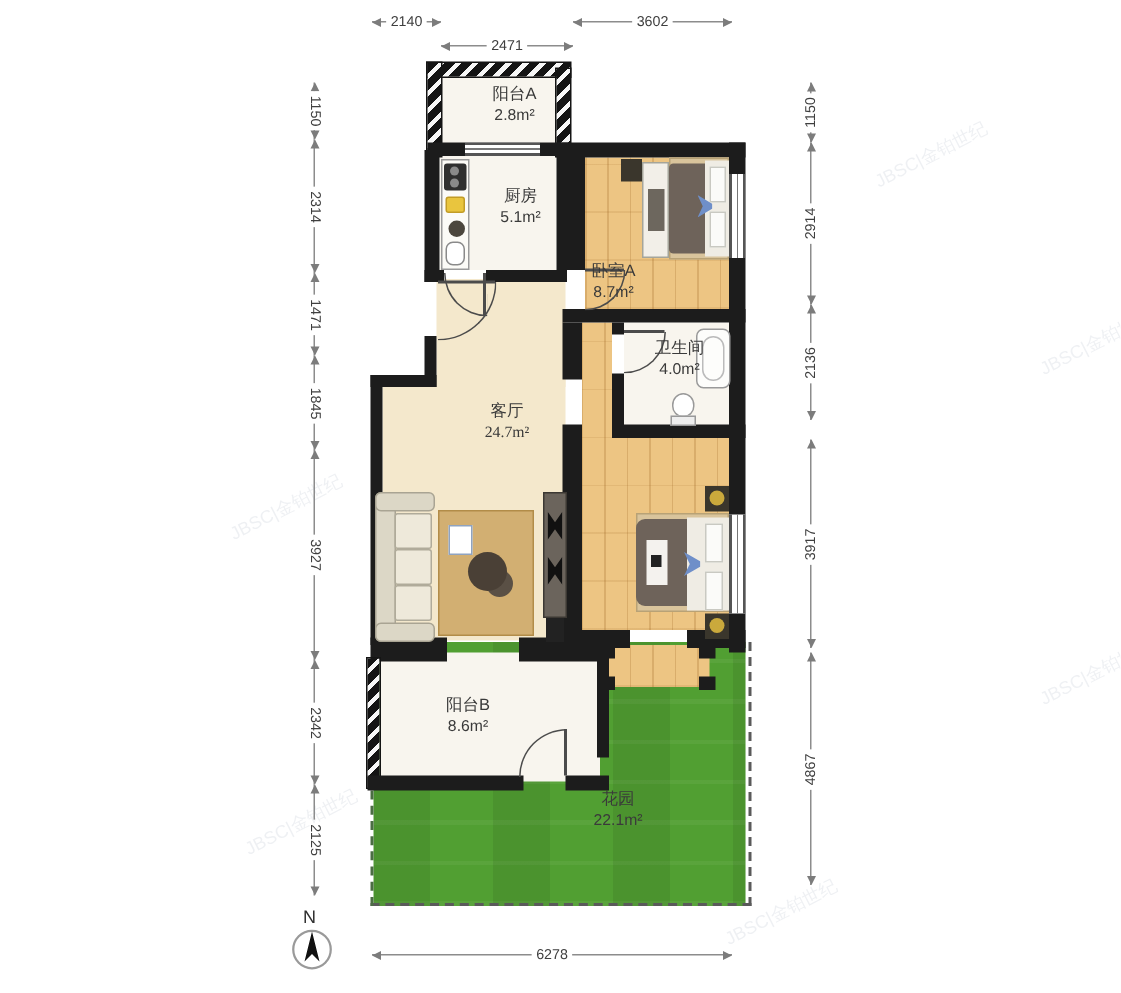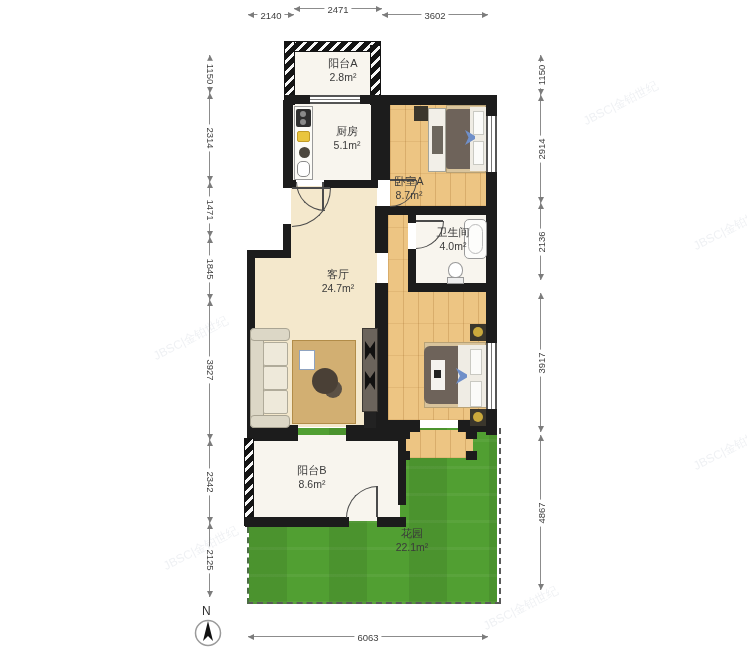--- a/index.html
+++ b/index.html
@@ -187,45 +187,45 @@
     <span class="room-area">5.1m²</span>
   </div>
   <div class="room-label" style="left:409px;top:175px;">
     <span class="room-name">卧室A</span>
     <span class="room-area">8.7m²</span>
   </div>
   <div class="room-label" style="left:453px;top:226px;">
     <span class="room-name">卫生间</span>
     <span class="room-area">4.0m²</span>
   </div>
-  <div class="room-label" style="left:338px;top:268px;">
+  <div class="room-label" style="left:338px;top:268px;font-family:Liberation Serif, serif;">
     <span class="room-name">客厅</span>
     <span class="room-area">24.7m²</span>
   </div>
   <div class="room-label" style="left:312px;top:464px;">
     <span class="room-name">阳台B</span>
     <span class="room-area">8.6m²</span>
   </div>
   <div class="room-label" style="left:412px;top:527px;">
     <span class="room-name">花园</span>
     <span class="room-area">22.1m²</span>
   </div>
 
   <div class="dim dim-h" style="left:248px;top:14px;width:46px;">
     <span class="dim-label">2140</span>
     </div>
-  <div class="dim dim-h" style="left:294px;top:8px;width:88px;">
+  <div class="dim dim-h" style="left:294px;top:30px;width:88px;">
     <span class="dim-label">2471</span>
     </div>
   <div class="dim dim-h" style="left:382px;top:14px;width:106px;">
     <span class="dim-label">3602</span>
     </div>
 
   <div class="dim dim-h" style="left:248px;top:636px;width:240px;">
-    <span class="dim-label">6063</span>
+    <span class="dim-label">6278</span>
     </div>
 
   <div class="dim dim-v" style="left:209px;top:55px;height:38px;">
     <span class="dim-label lbl-cw">1150</span>
     </div>
   <div class="dim dim-v" style="left:209px;top:93px;height:89px;">
     <span class="dim-label lbl-cw">2314</span>
     </div>
   <div class="dim dim-v" style="left:209px;top:182px;height:55px;">
     <span class="dim-label lbl-cw">1471</span>

